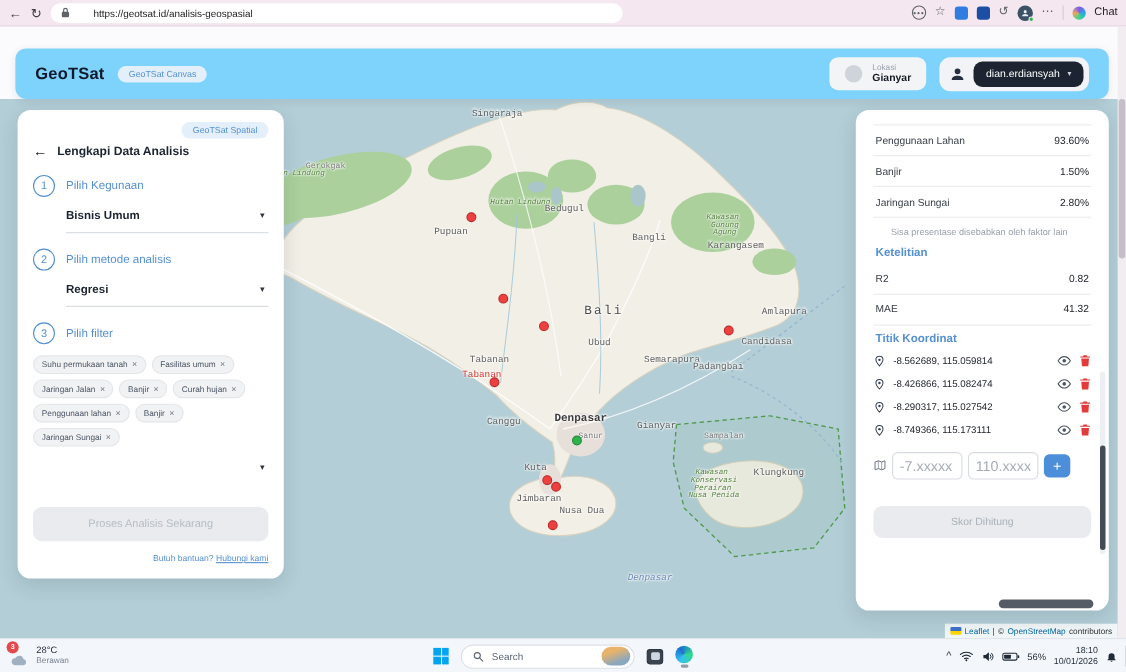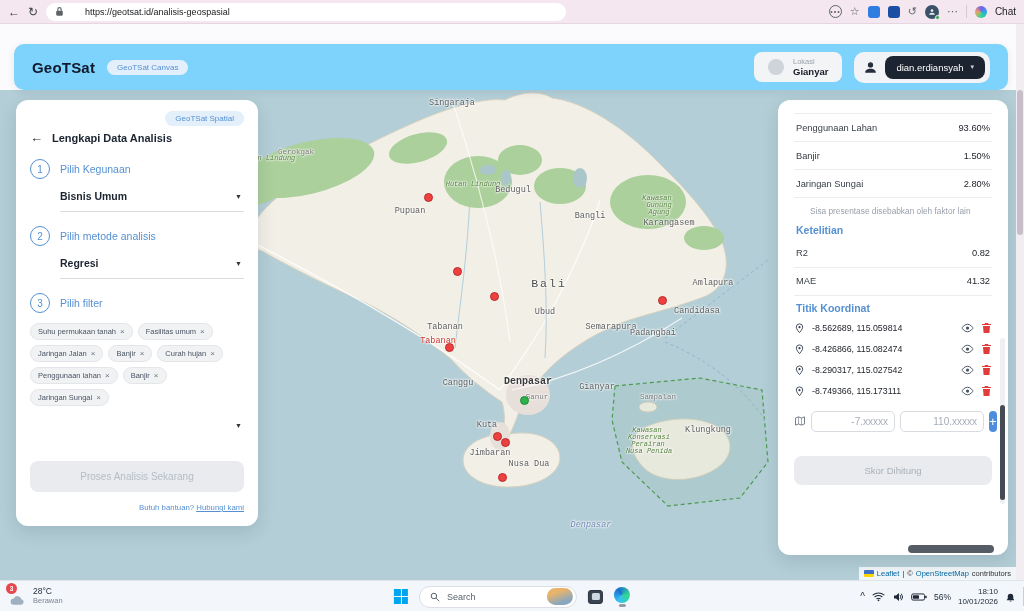--- a/index.html
+++ b/index.html
@@ -85,21 +85,21 @@
   .factor-list { border-top:1px solid #ececec; margin-top:9px; }
   .kv-row { display:flex; justify-content:space-between; align-items:center; padding:8.5px 2px; border-bottom:1px solid #ececec; font-size:9.3px; color:#3a4049; }
   .kv-row .val { color:#22262c; }
   .rp-note { font-size:8.3px; color:#9aa1ab; margin:8px 16px 6px; line-height:1.4; }
   .rp-title { color:#5590d2; font-size:10.5px; font-weight:bold; margin:6px 2px 4px; }
   .coord-list { margin-top:3px; }
   .coord-row { display:flex; align-items:center; gap:7px; padding:4.5px 0; }
   .coord-text { flex:1; font-size:8.8px; color:#22262c; }
   .icon-btn { display:inline-flex; align-items:center; cursor:pointer; }
   .coord-input-row { display:flex; align-items:center; gap:5px; margin-top:9px; }
-  .coord-input { width:84px; border:1px solid #d8dce1; border-radius:5px; padding:4px 6px; font-size:10px; color:#3a4049; font-family:"Liberation Sans",sans-serif;text-align:right; }
+  .coord-input { width:64px; border:1px solid #d8dce1; border-radius:5px; padding:4px 6px; font-size:13px; color:#3a4049; font-family:"Liberation Sans",sans-serif; }
   .coord-input::placeholder { color:#a6adb6; }
   .add-btn { width:24px; height:21px; background:#4d8edb; color:#fff; border:none; border-radius:5px; font-size:13px; line-height:1; display:flex; align-items:center; justify-content:center; cursor:pointer; }
   .score-btn { margin-top:24px; width:100%; background:#e9ebee; color:#aab1b9; border:none; border-radius:8px; padding:9px 0; font-size:9.5px; text-align:center; cursor:pointer; }
   .rp-vtrack { position:absolute; right:3px; top:238px; width:5px; height:166px; background:#edeff2; border-radius:3px; }
   .rp-vthumb { position:absolute; right:3px; top:305px; width:5px; height:95px; background:#454b54; border-radius:3px; cursor:pointer; }
   .rp-hthumb { position:absolute; right:14px; bottom:2px; width:86px; height:8px; background:#565c66; border-radius:4px; cursor:pointer; }
 
   
   .page-scrollbar { position:absolute; right:0; top:0; bottom:0; width:8px; background:#f1edf1; z-index:20; }
   .page-scroll-thumb { position:absolute; left:1px; top:66px; width:6px; height:145px; background:#c6bec8; border-radius:3px; cursor:pointer; }

